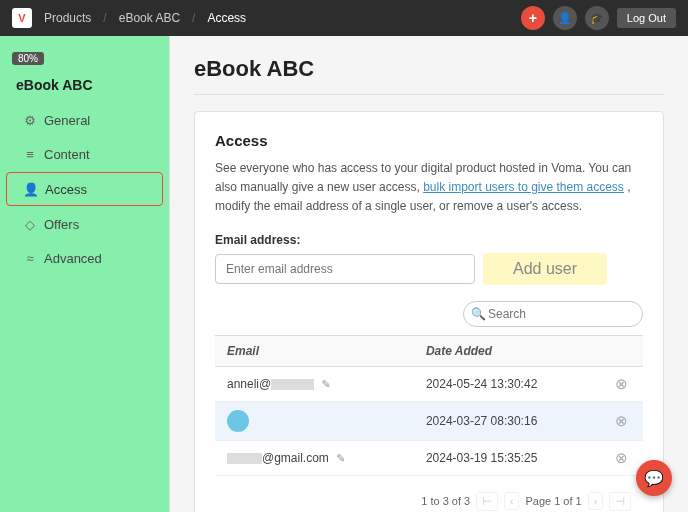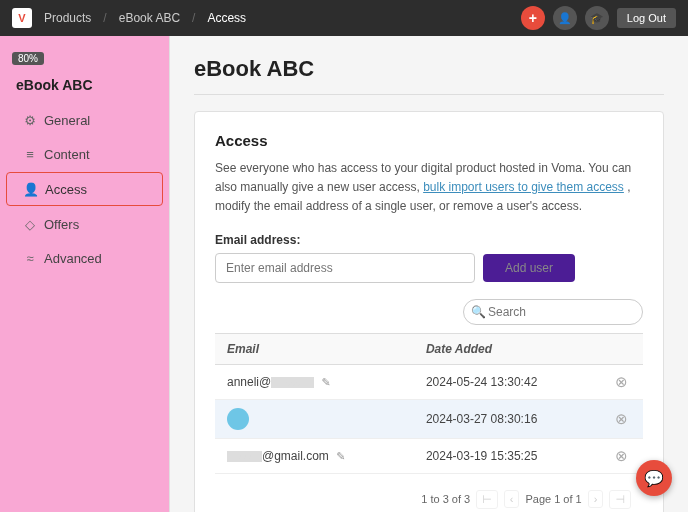--- a/index.html
+++ b/index.html
@@ -60,21 +60,21 @@
       cursor: pointer;
       font-size: 11px;
     }
 
     
     .layout { display: flex; height: calc(512px - 36px); }
 
     
     .sidebar {
       width: 170px;
-      background: #f9a8d4;
+      background: #86efac;
       border-right: 1px solid #e0e0e0;
       display: flex;
       flex-direction: column;
       padding-top: 8px;
     }
     .sidebar-badge {
       background: #555;
       color: white;
       font-size: 10px;
       padding: 1px 6px;
@@ -157,26 +157,26 @@
       flex: 1;
       padding: 7px 10px;
       border: 1px solid #ccc;
       border-radius: 4px;
       font-size: 12px;
       color: #999;
       outline: none;
       max-width: 260px;
     }
     .add-user-btn {
-      background: #4c1d95;
+      background: #fef9c3;
       color: #888;
       border: none;
-      padding: 7px 22px;
+      padding: 7px 30px;
       border-radius: 4px;
-      font-size: 12px;
+      font-size: 16px;
       cursor: pointer;
     }
 
     
     .search-row {
       display: flex;
       justify-content: flex-end;
       margin: 16px 0 8px;
     }
     .search-wrap {

